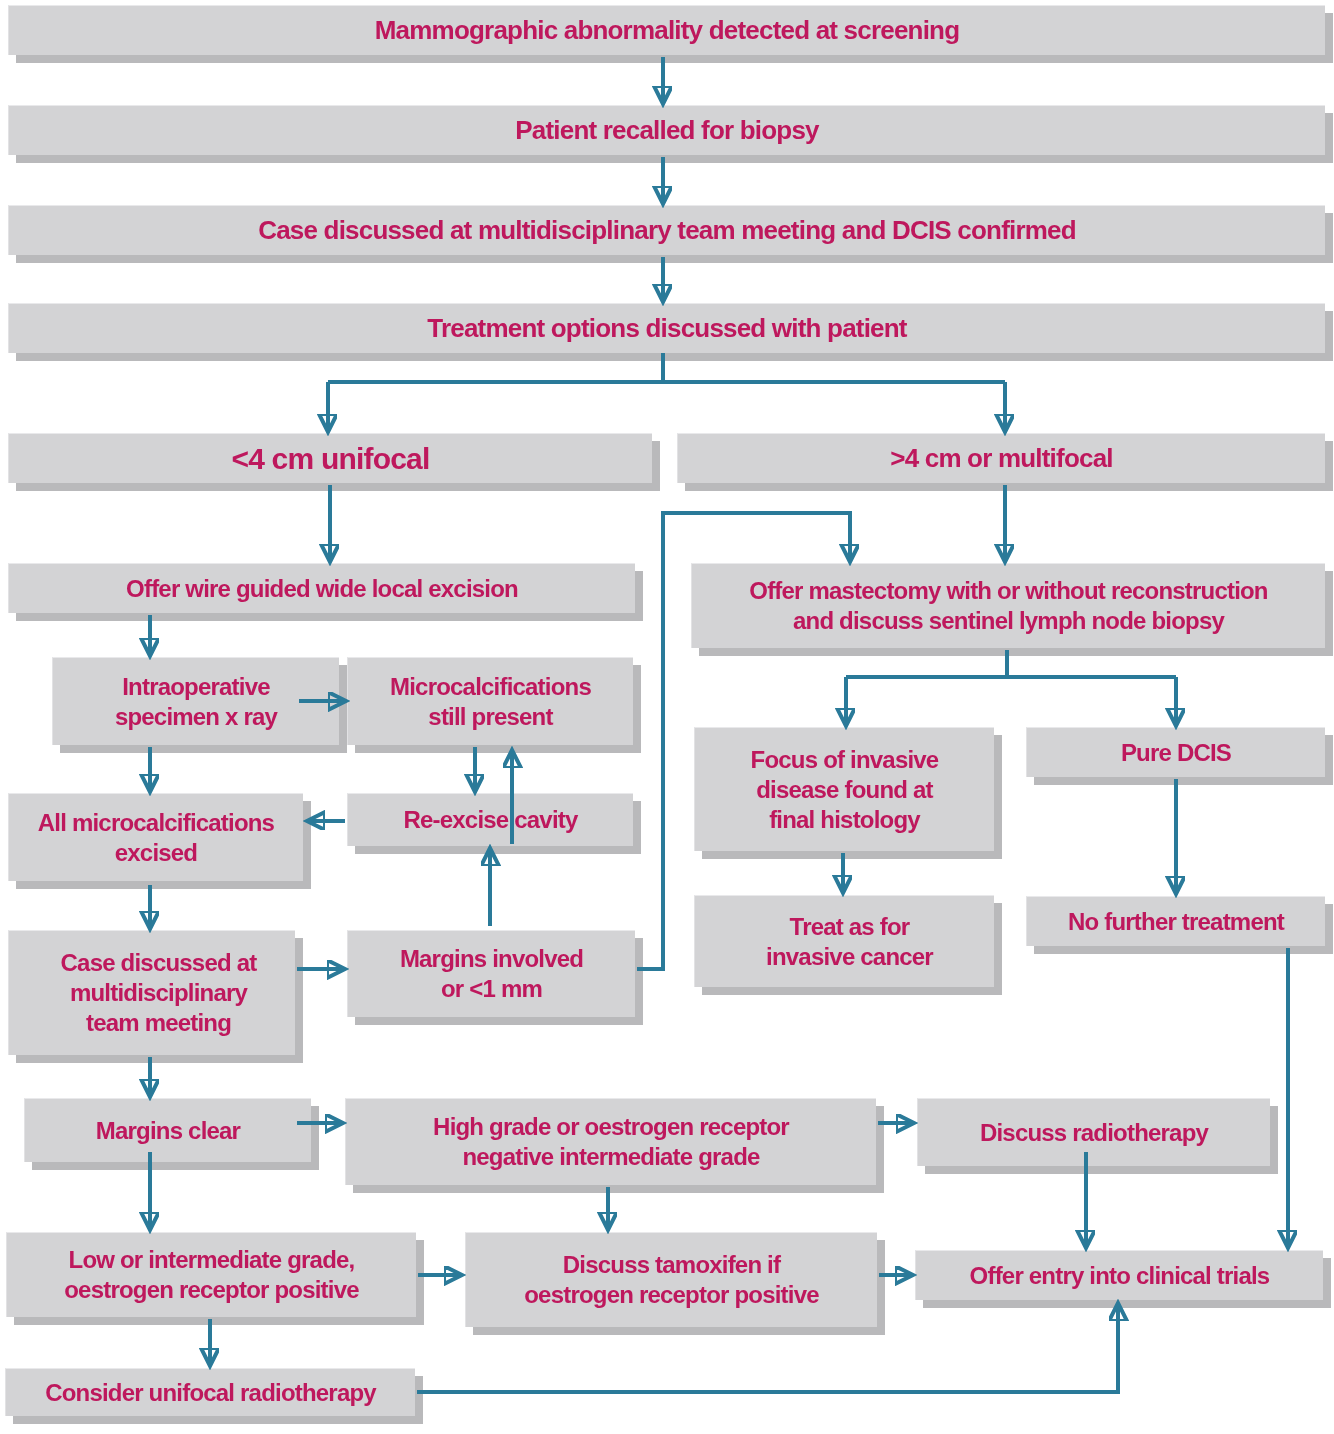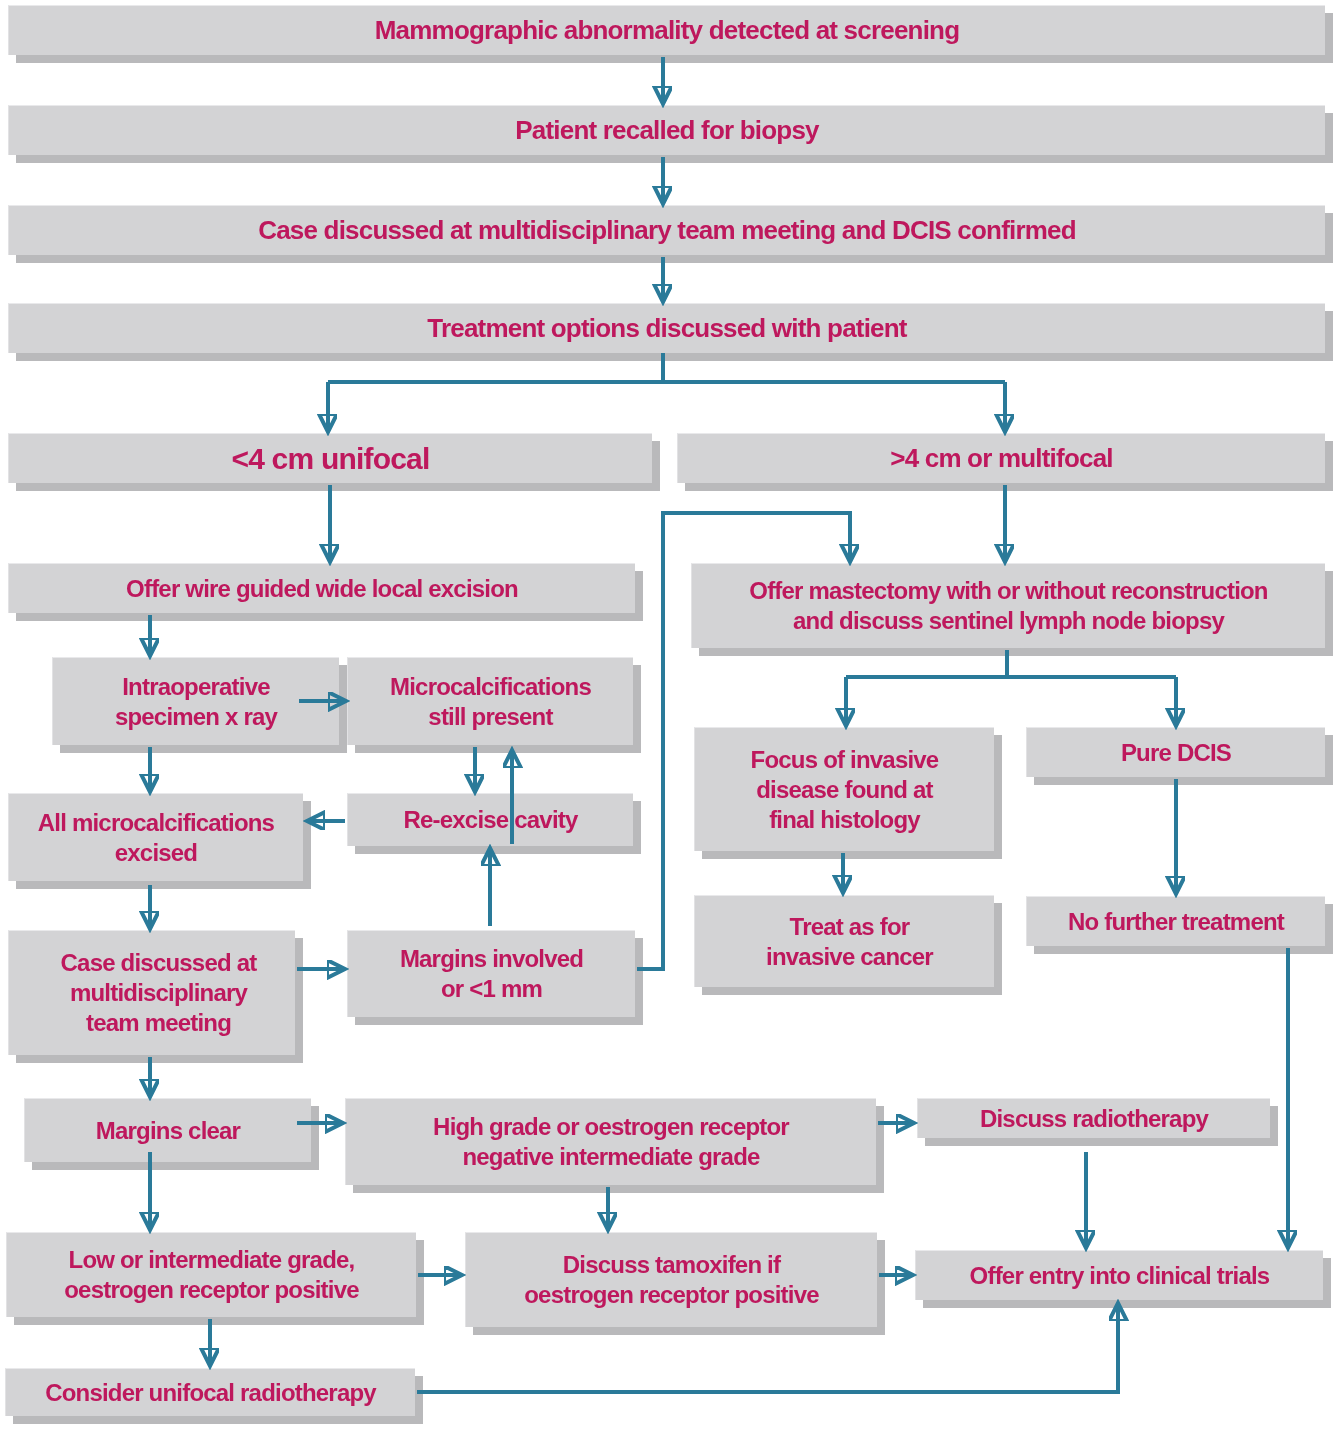--- a/index.html
+++ b/index.html
@@ -101,21 +101,21 @@
 disease found at
 final histology</div>
   <div class="node" style="left:1026px;top:727px;  width:299px;  height:50px;">Pure DCIS</div>
   <div class="node" style="left:694px; top:895px;  width:300px;  height:92px;padding-left:12px;">Treat as for
 invasive cancer</div>
   <div class="node" style="left:1026px;top:896px;  width:299px;  height:50px;">No further treatment</div>
 
   <div class="node" style="left:24px;   top:1098px; width:287px;  height:64px;">Margins clear</div>
   <div class="node" style="left:345px; top:1098px; width:531px;  height:87px;text-align:center;">High grade or oestrogen receptor
 negative intermediate grade</div>
-  <div class="node" style="left:917px; top:1098px; width:353px;  height:40px;">Discuss radiotherapy</div>
+  <div class="node" style="left:917px; top:1098px; width:353px;  height:68px;">Discuss radiotherapy</div>
 
   <div class="node" style="left:6px;   top:1232px; width:410px;  height:85px;">Low or intermediate grade,
 oestrogen receptor positive</div>
   <div class="node" style="left:465px; top:1232px; width:412px;  height:95px;">Discuss tamoxifen if
 oestrogen receptor positive</div>
   <div class="node" style="left:915px; top:1250px; width:408px;  height:50px;">Offer entry into clinical trials</div>
 
   <div class="node" style="left:5px;   top:1368px; width:410px;  height:48px;">Consider unifocal radiotherapy</div>
 
 </div>

